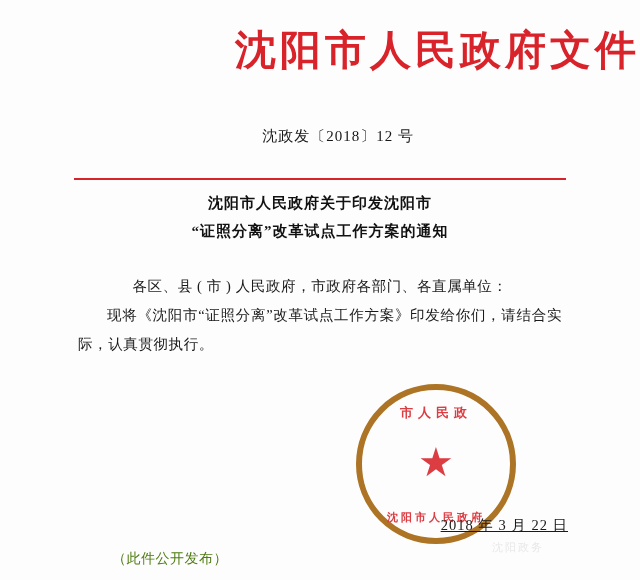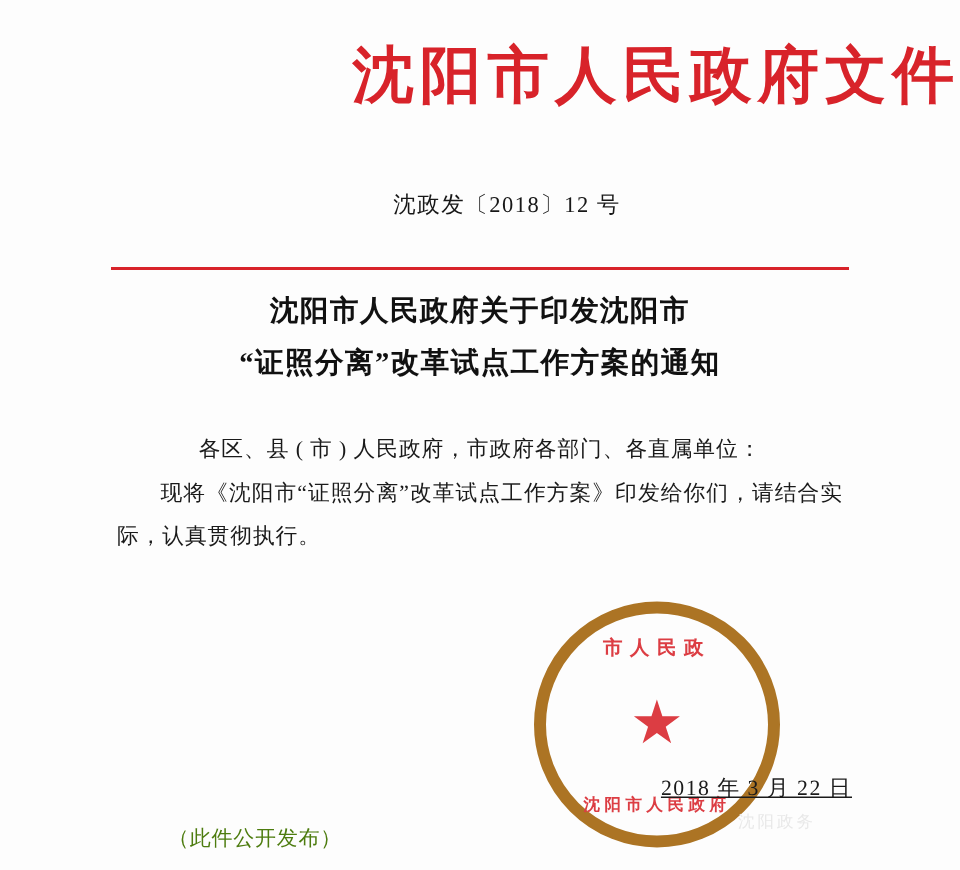--- a/index.html
+++ b/index.html
@@ -54,21 +54,21 @@
     top: 178px;
     height: 2px;
     background: #d8232a;
   }
 
   
   .doc-title {
     margin-top: 44px;
     text-align: center;
     color: #111111;
-    font-size: 19px;
+    font-size: 15px;
     font-weight: bold;
     line-height: 1.85;
     letter-spacing: 1px;
   }
   .doc-title .line {
     display: block;
   }
 
   
   .body-wrap {
@@ -83,25 +83,25 @@
   }
   .para {
     text-indent: 2em;
     text-align: justify;
   }
 
   
   .seal {
     position: absolute;
     left: 356px;
-    top: 401px;
+    top: 384px;
     width: 148px;
     height: 148px;
     border-radius: 50%;
-    border: 8px solid #a16207;
+    border: 6px solid #a16207;
     opacity: 0.88;
   }
   .seal-inner {
     position: absolute;
     inset: 0;
   }
   .seal-star {
     position: absolute;
     left: 50%;
     top: 50%;

